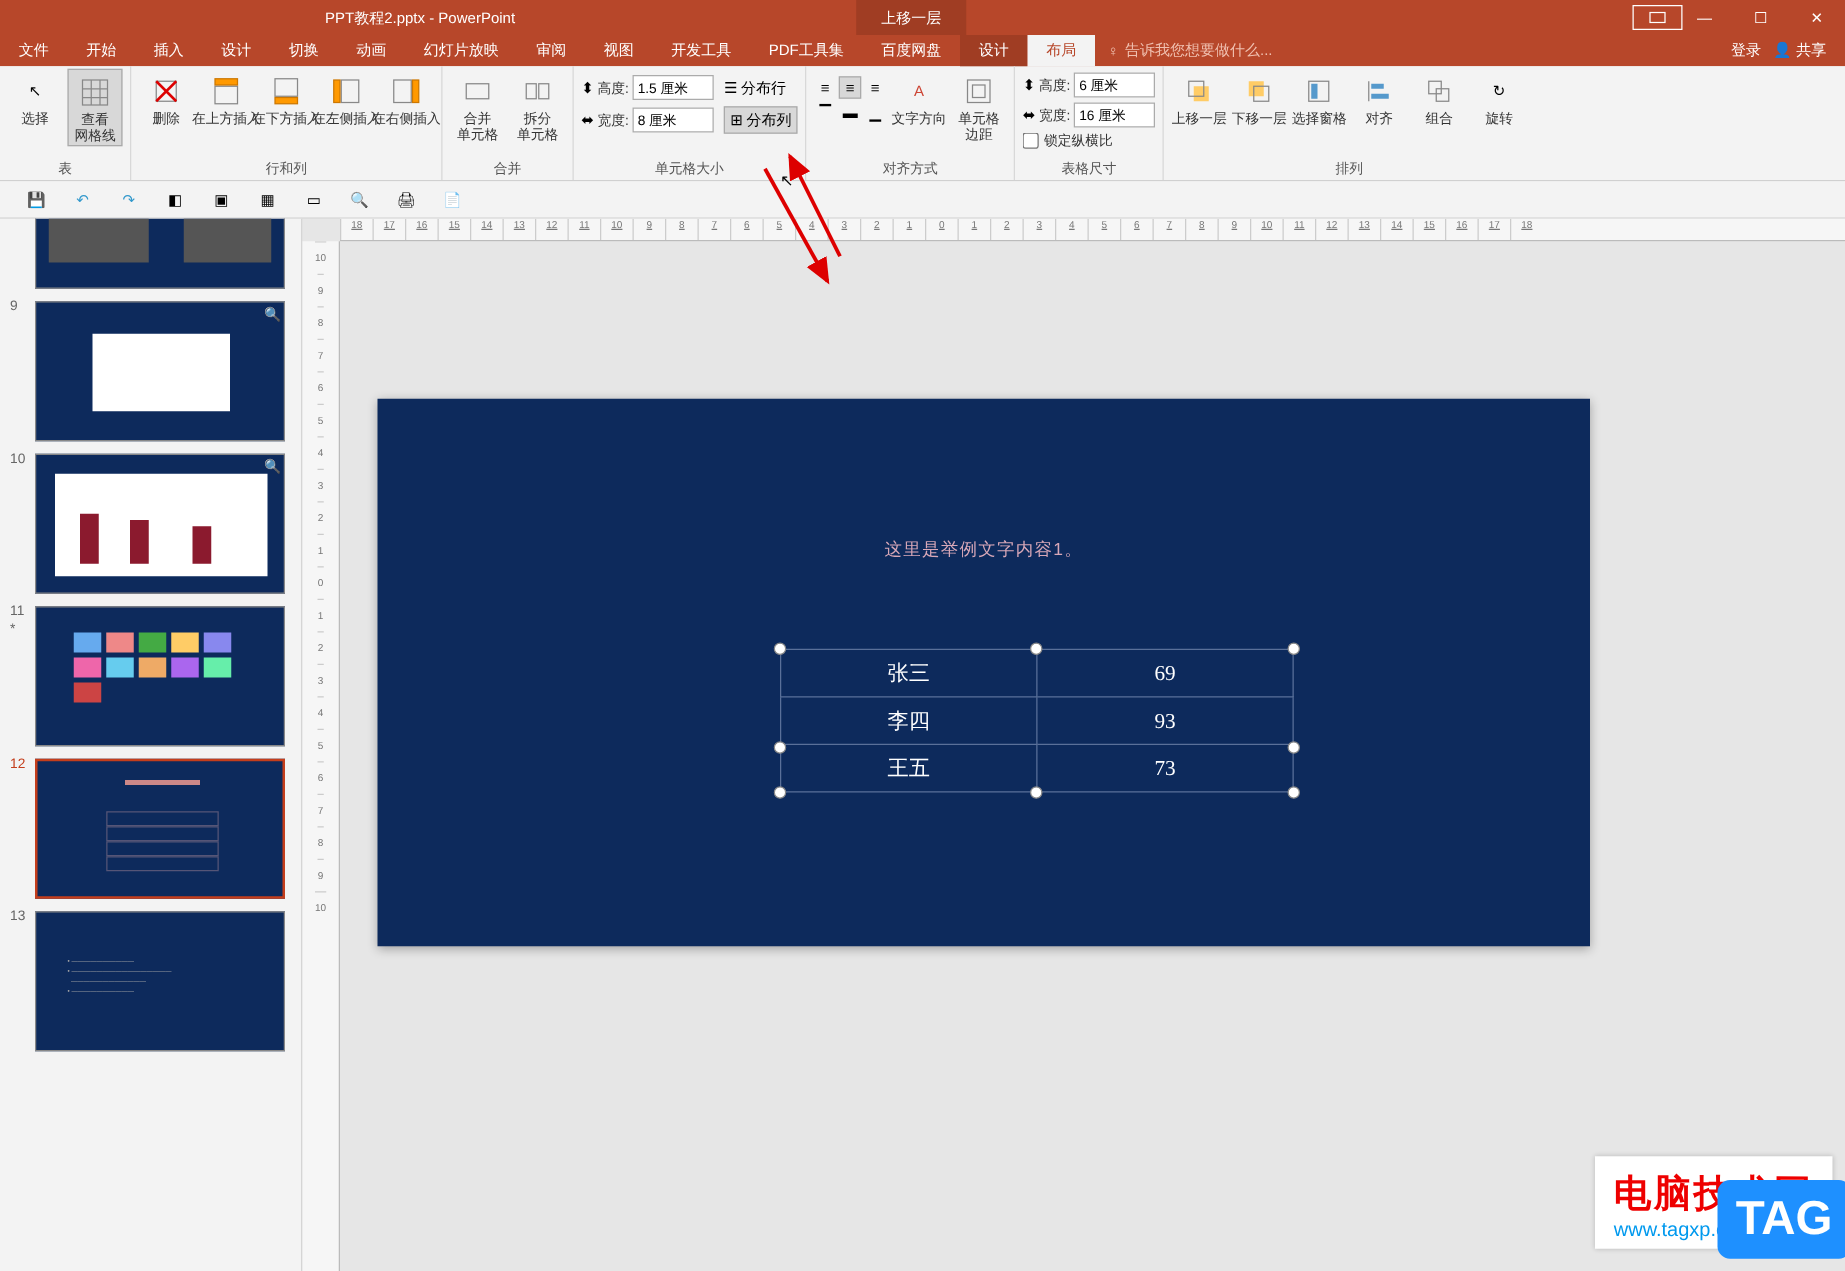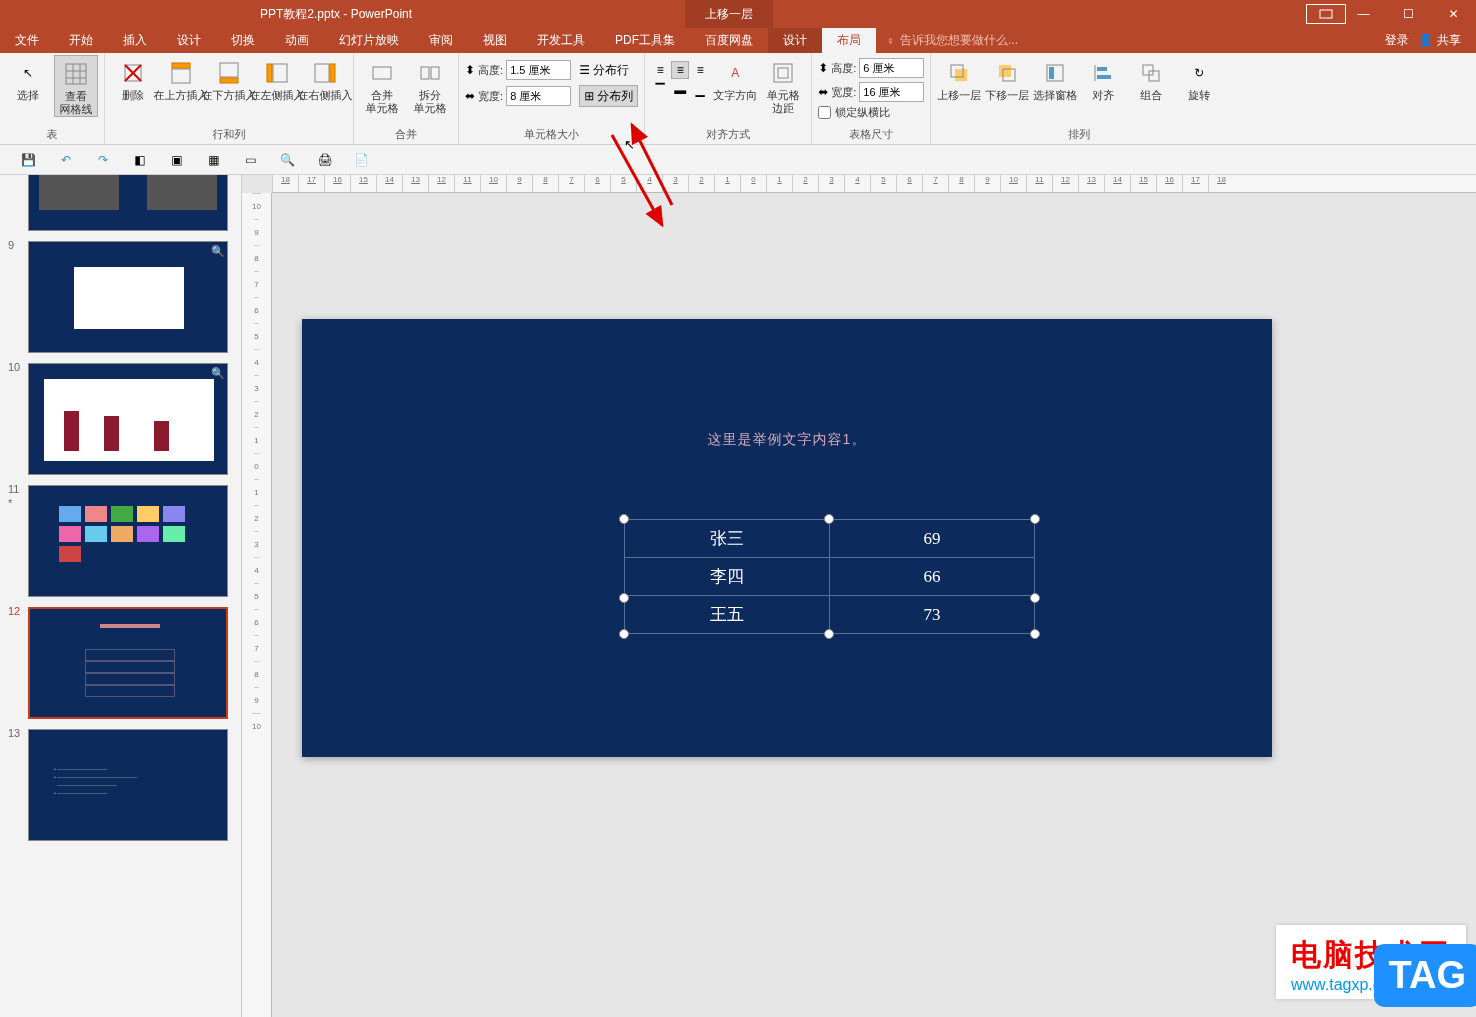--- a/index.html
+++ b/index.html
@@ -486,21 +486,21 @@
       <div class="slidetitle">这里是举例文字内容1。</div>
       <div class="tbl">
         <table>
           <tbody>
           <tr>
                 <td>张三</td>
                 <td>69</td>
               </tr>
           <tr>
                 <td>李四</td>
-                <td>66</td>
+                <td>93</td>
               </tr>
           <tr>
                 <td>王五</td>
                 <td>73</td>
               </tr>
         </tbody>
           </table>
         <div class="handle" style="left:-5px;top:-5px;"></div>
         <div class="handle" style="left:200px;top:-5px;"></div>
         <div class="handle" style="right:-5px;top:-5px;"></div>

